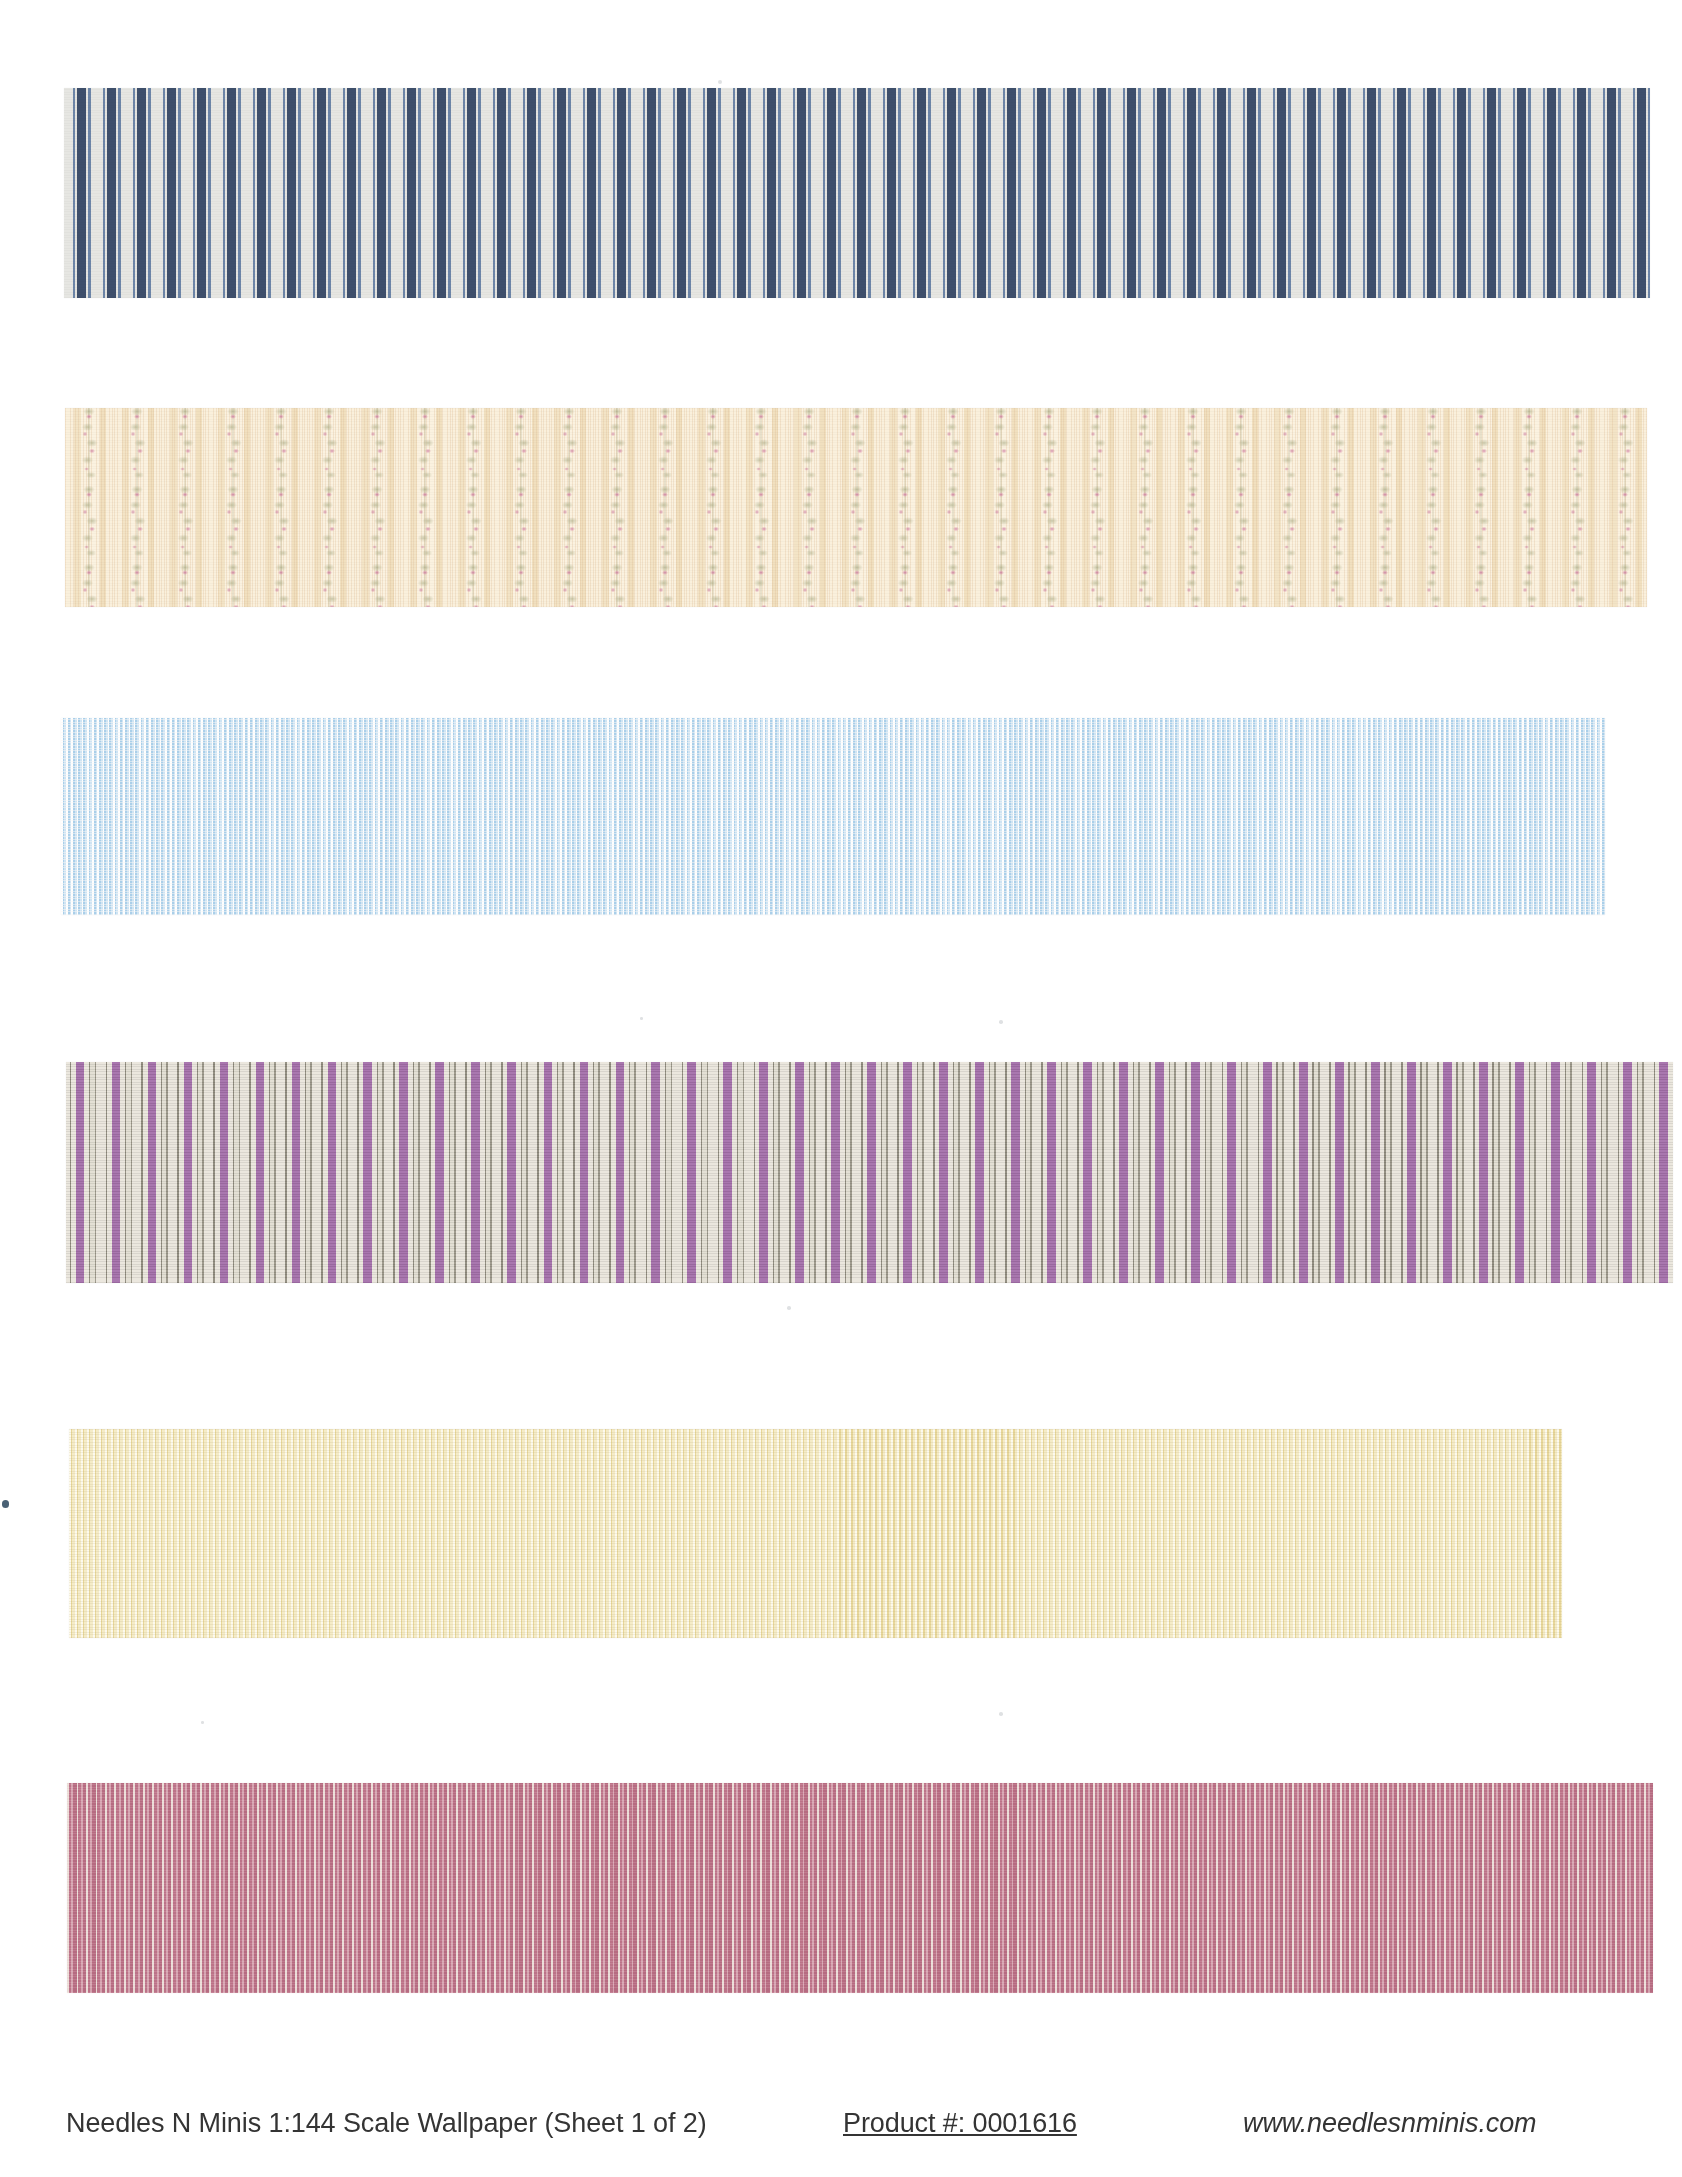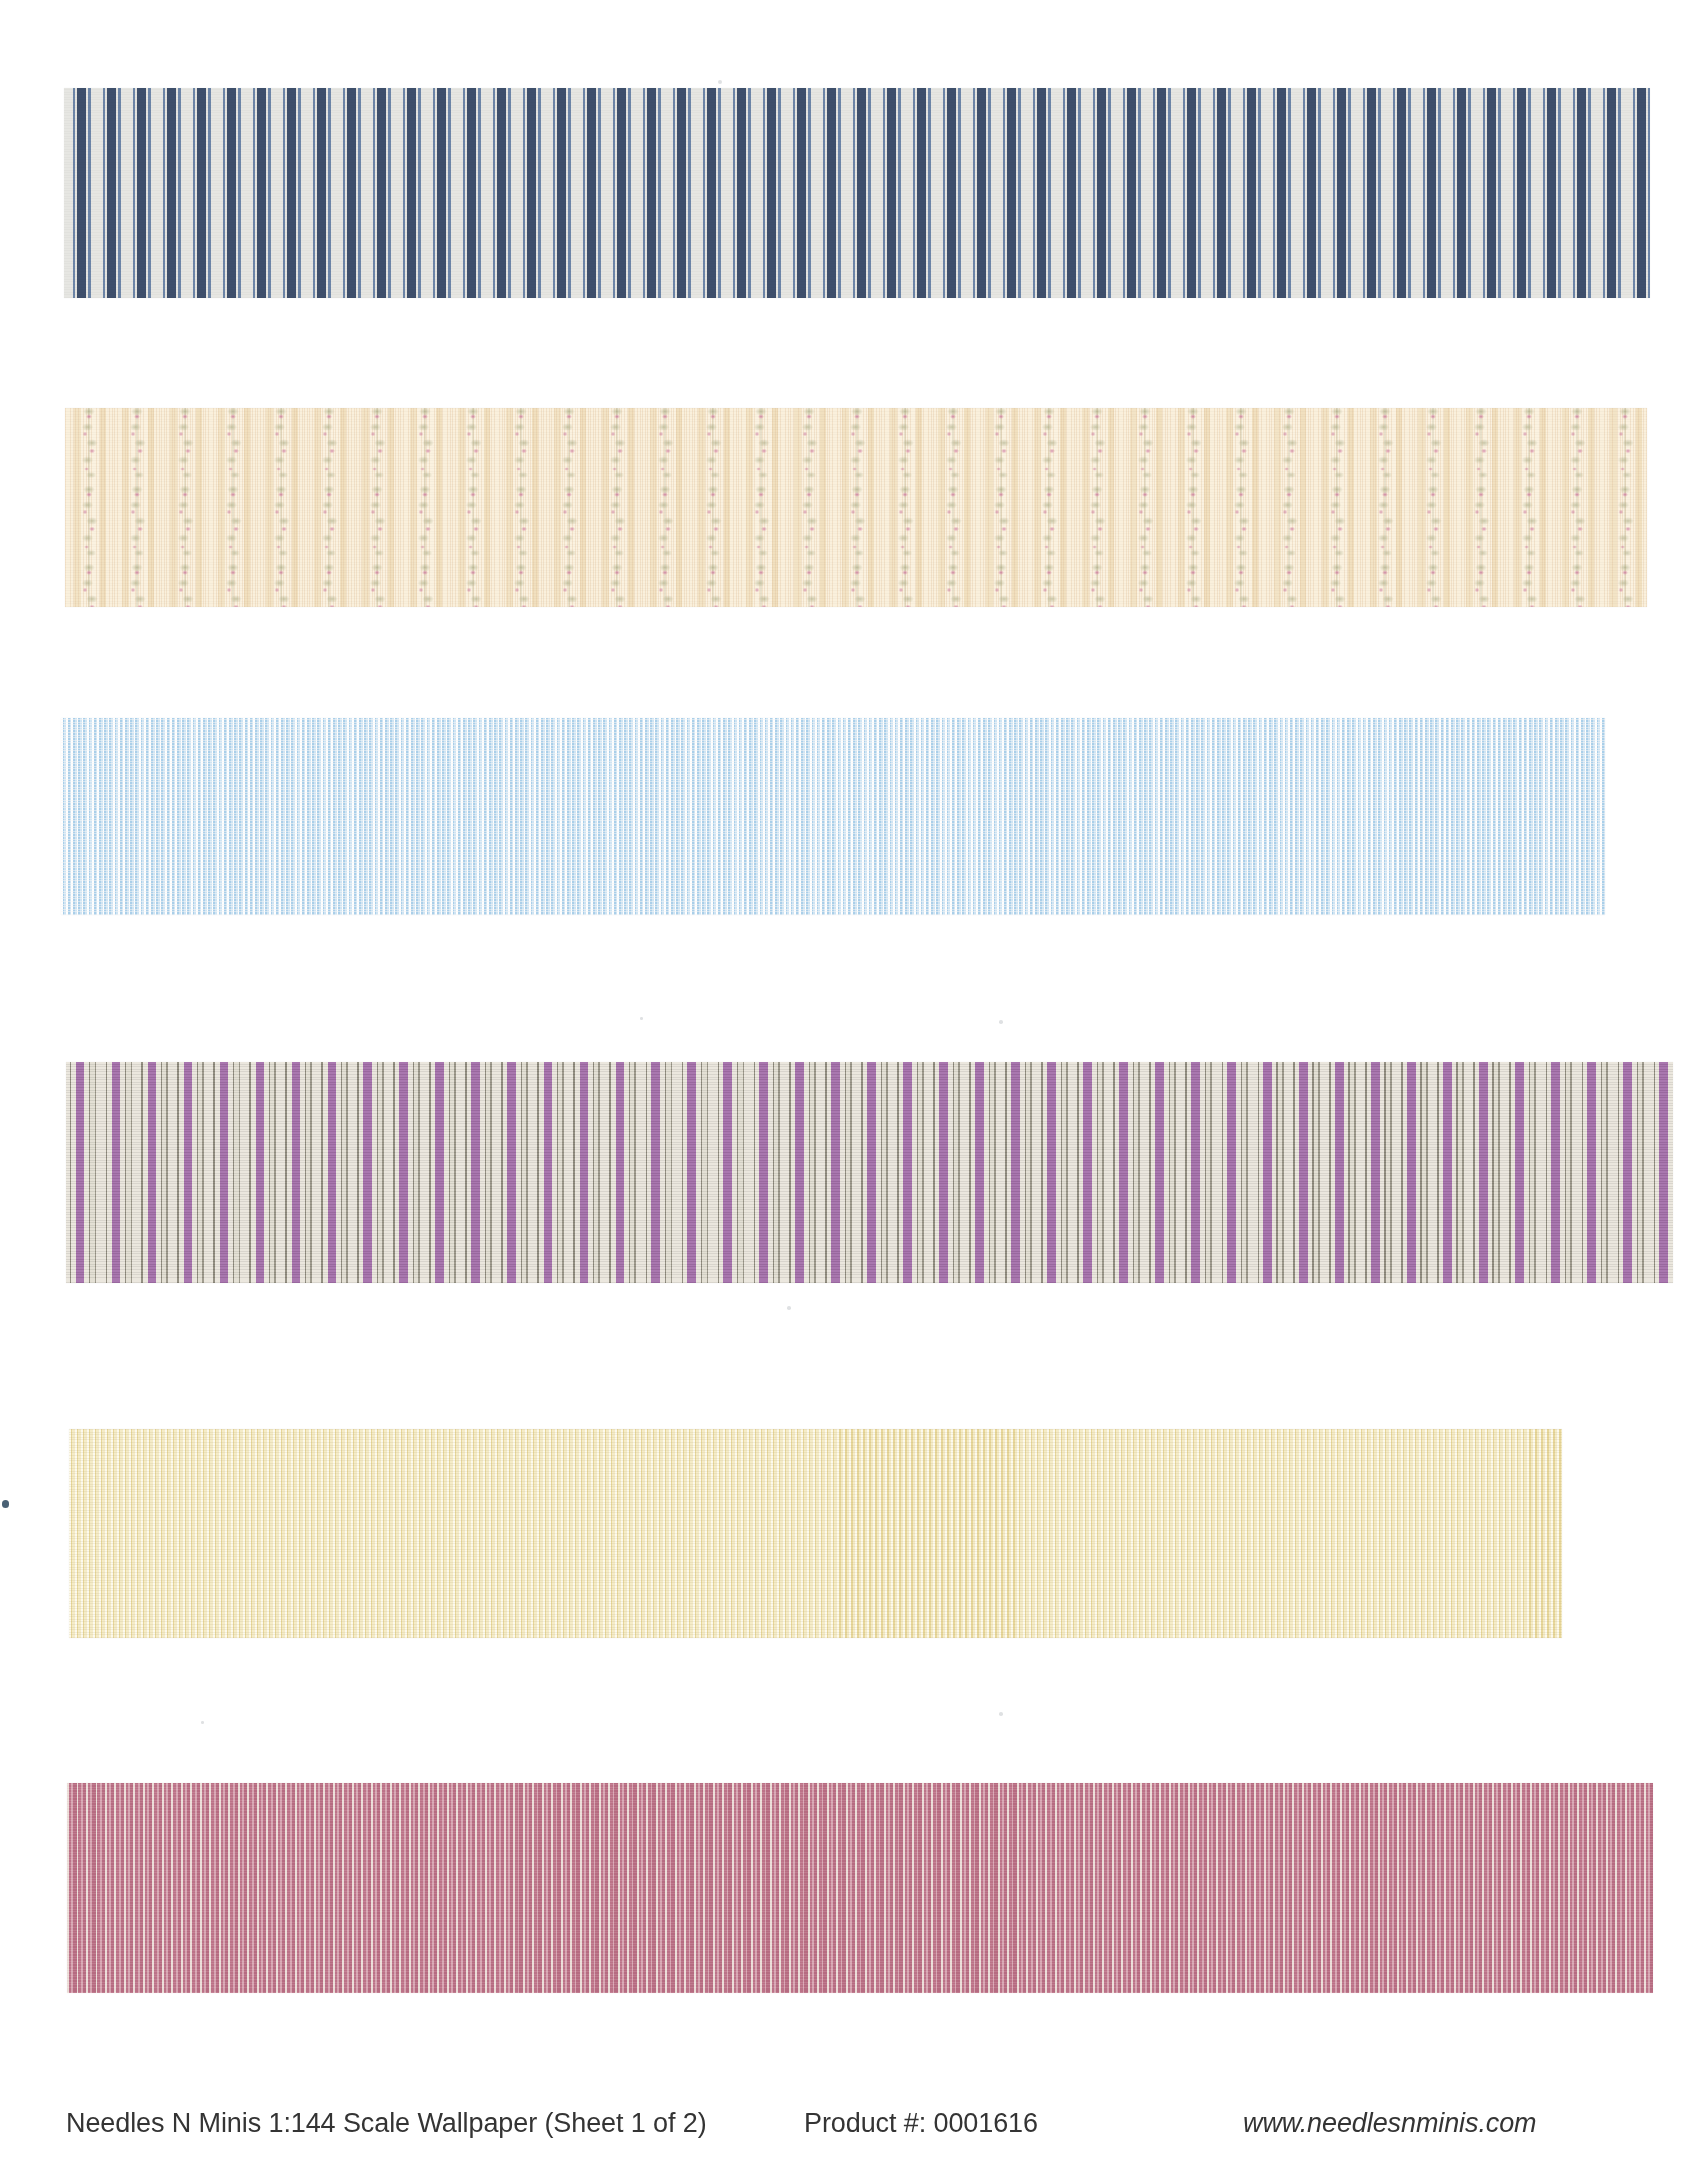--- a/index.html
+++ b/index.html
@@ -179,21 +179,21 @@
     position: absolute;
     top: 0;
     font-family: "Liberation Sans", sans-serif;
     font-size: 27px;
     line-height: 40px;
     color: #343434;
     white-space: nowrap;
     letter-spacing: -0.1px;
   }
   #foot-title  { left: 66px;   }
-  #foot-prod   { left: 804px;  }
+  #foot-prod   { left: 843px; text-decoration: underline;  }
   #foot-url    { left: 1243px; font-style: italic; }
 
   
   .speck {
     position: absolute;
     background: #b9bcc0;
     border-radius: 50%;
     opacity: .45;
     pointer-events: none;
   }

